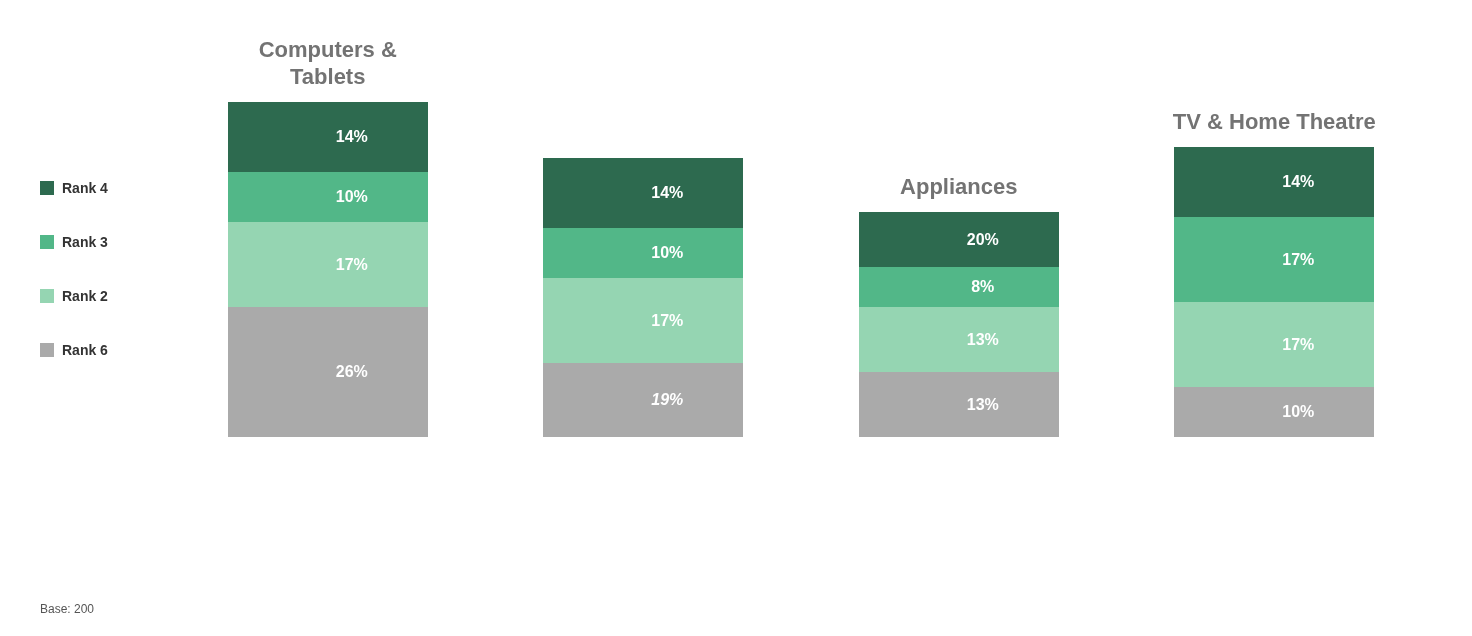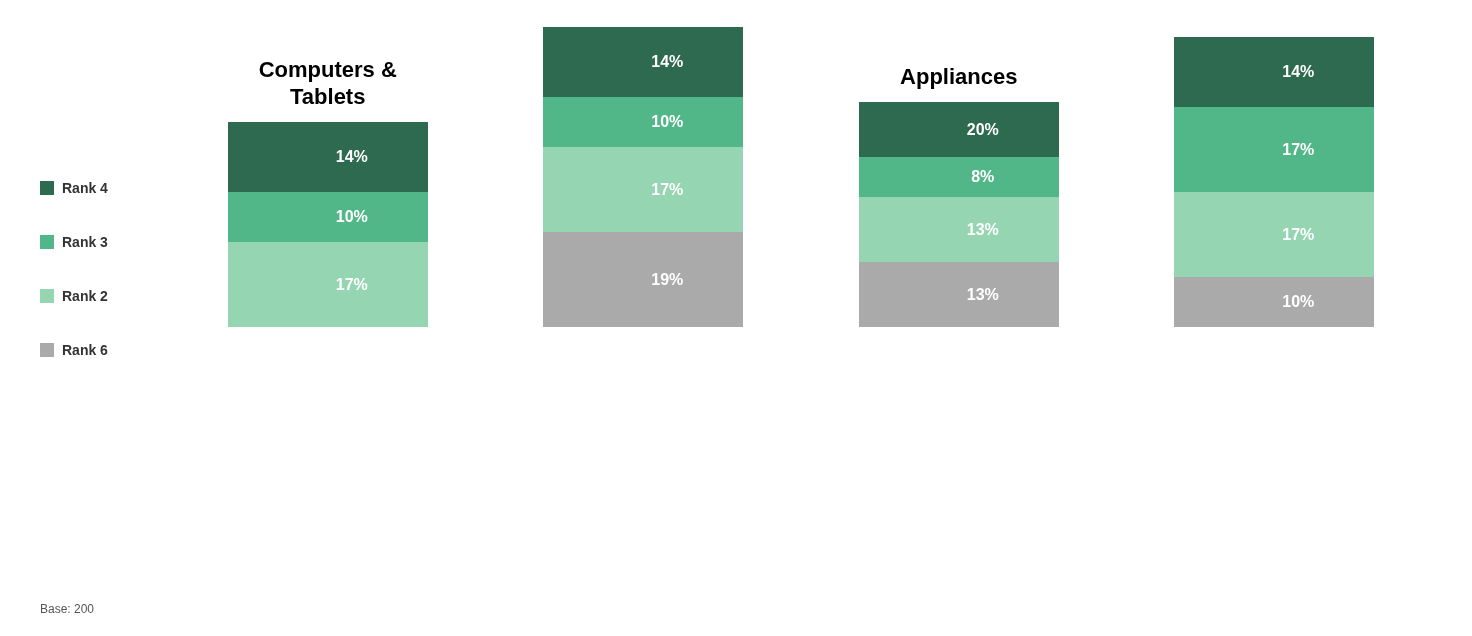--- a/index.html
+++ b/index.html
@@ -52,21 +52,21 @@
       flex-direction: column;
       align-items: center;
       gap: 0;
       width: 210px;
     }
     .bar-title {
       font-size: 22px;
       font-weight: bold;
       text-align: center;
       margin-bottom: 12px;
-      color: #000000;
+      color: #737373;
       line-height: 1.2;
       min-height: 70px;
       display: flex;
       align-items: flex-end;
       justify-content: center;
     }
     .bar {
       width: 200px;
       display: flex;
       flex-direction: column-reverse;
@@ -121,43 +121,45 @@
       <div class="legend-item">
         <div class="legend-swatch" style="background-color: rgb(170, 170, 170);"></div>
         <span class="legend-label">Rank 6</span>
       </div>
     </div>
   <div class="bars-container">
 
   <div class="bar-group">
         <div class="bar-title">Computers &amp; Tablets</div>
         <div class="bar">
+          <div class="bar-segment" style="background-color: rgb(170, 170, 170); height: 130px;">26%</div>
           <div class="bar-segment" style="background-color: rgb(149, 213, 178); height: 85px;">17%</div>
           <div class="bar-segment" style="background-color: rgb(82, 183, 136); height: 50px;">10%</div>
           <div class="bar-segment" style="background-color: rgb(45, 106, 79); height: 70px;">14%</div>
         </div>
       </div>
       <div class="bar-group">
         <div class="bar">
-          <div class="bar-segment" style="background-color: rgb(170, 170, 170); height: 95px;">19%</div>
+          <div class="bar-segment" style="background-color: rgb(170, 170, 170); height: 74px; font-style: italic;">19%</div>
           <div class="bar-segment" style="background-color: rgb(149, 213, 178); height: 85px;">17%</div>
           <div class="bar-segment" style="background-color: rgb(82, 183, 136); height: 50px;">10%</div>
           <div class="bar-segment" style="background-color: rgb(45, 106, 79); height: 70px;">14%</div>
         </div>
       </div>
       <div class="bar-group">
         <div class="bar-title">Appliances</div>
         <div class="bar">
           <div class="bar-segment" style="background-color: rgb(170, 170, 170); height: 65px;">13%</div>
           <div class="bar-segment" style="background-color: rgb(149, 213, 178); height: 65px;">13%</div>
           <div class="bar-segment" style="background-color: rgb(82, 183, 136); height: 40px;">8%</div>
           <div class="bar-segment" style="background-color: rgb(45, 106, 79); height: 55px;">20%</div>
         </div>
       </div>
       <div class="bar-group">
+        <div class="bar-title">TV &amp; Home Theatre</div>
         <div class="bar">
           <div class="bar-segment" style="background-color: rgb(170, 170, 170); height: 50px;">10%</div>
           <div class="bar-segment" style="background-color: rgb(149, 213, 178); height: 85px;">17%</div>
           <div class="bar-segment" style="background-color: rgb(82, 183, 136); height: 85px;">17%</div>
           <div class="bar-segment" style="background-color: rgb(45, 106, 79); height: 70px;">14%</div>
         </div>
       </div>
     </div>
 </div>
 

